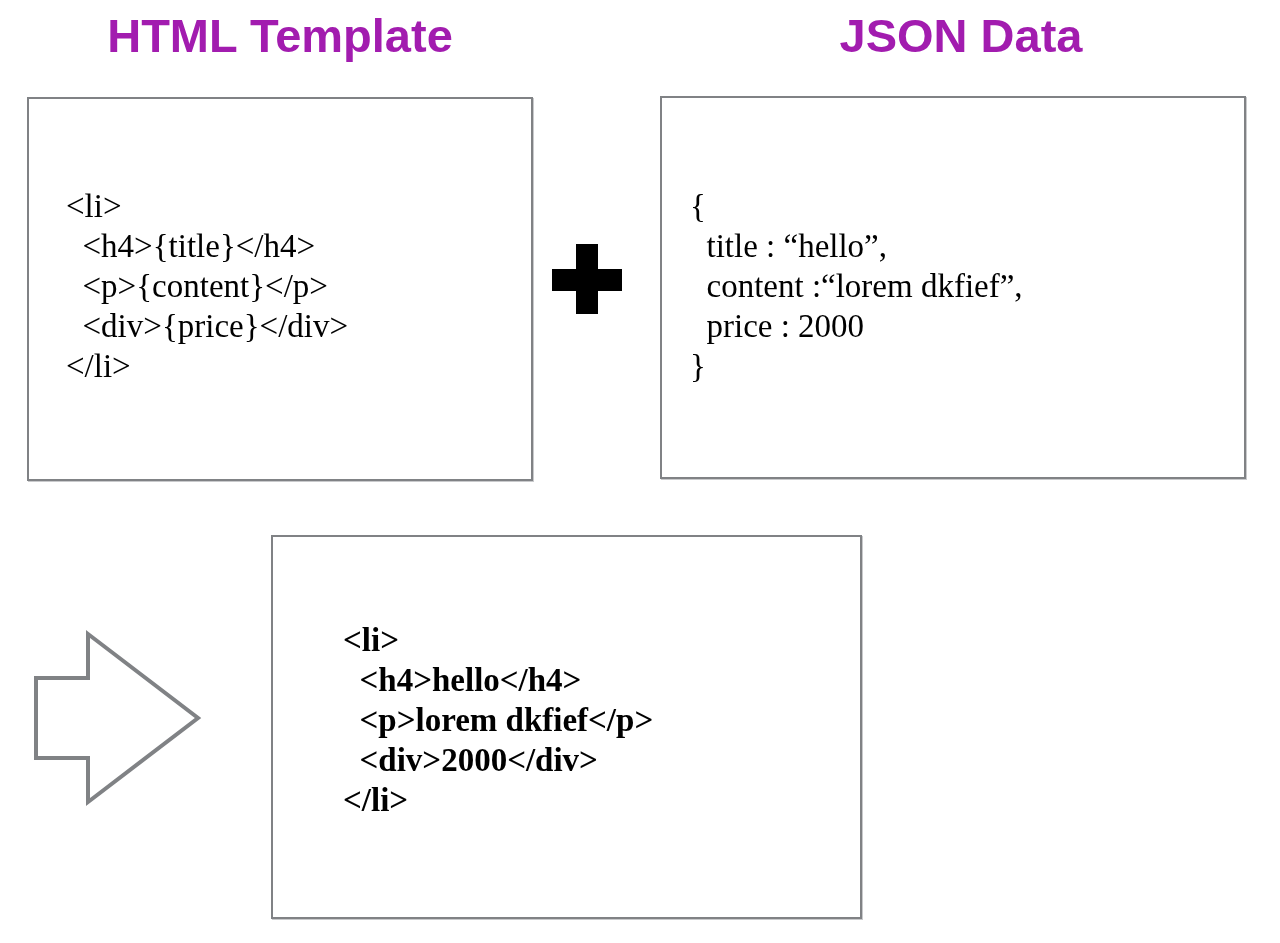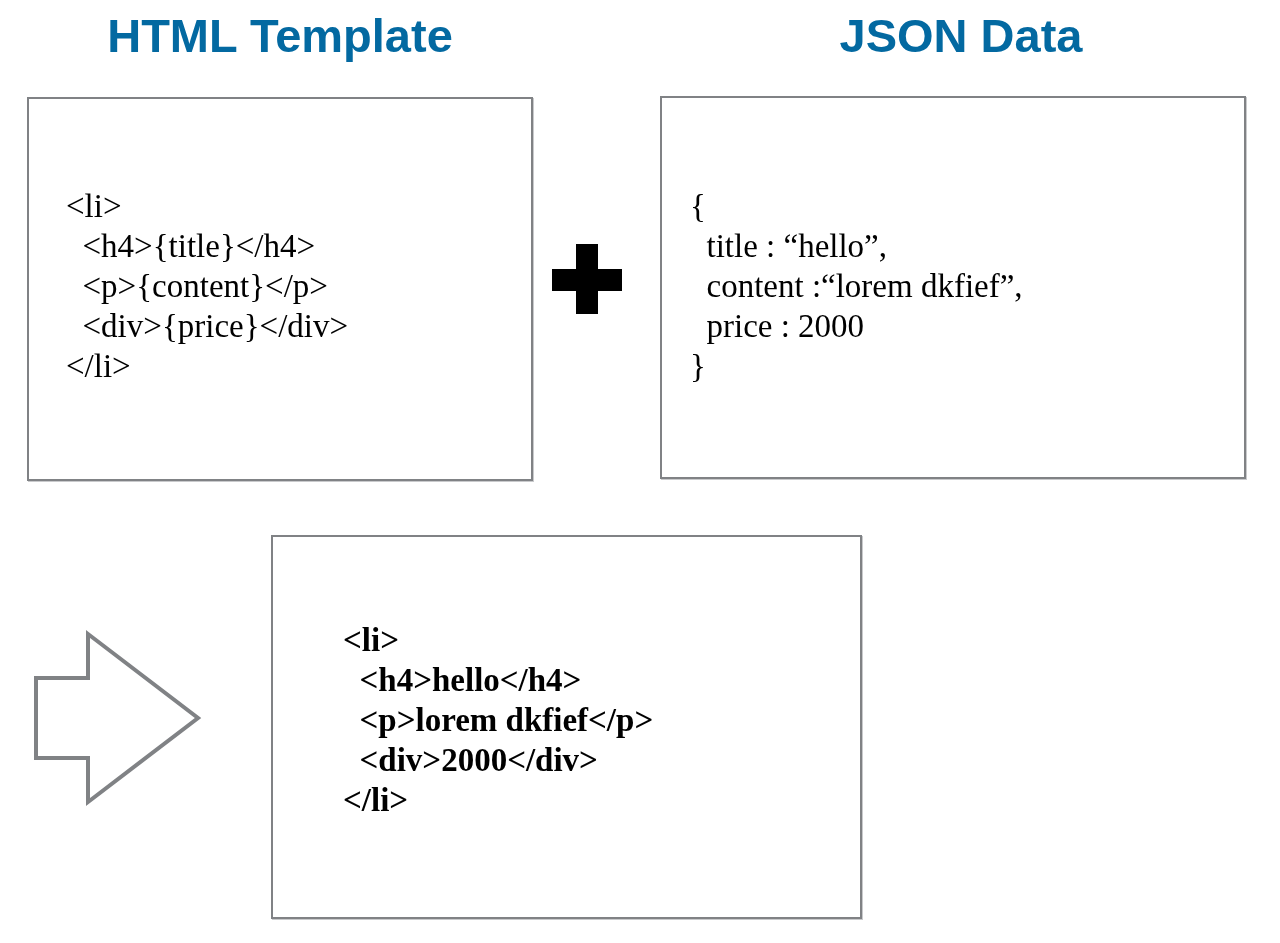--- a/index.html
+++ b/index.html
@@ -17,21 +17,21 @@
     color: #000000;
   }
 
   
   .panel-heading {
     position: absolute;
     font-family: "Liberation Sans", sans-serif;
     font-weight: bold;
     font-size: 47px;
     line-height: 1;
-    color: #0369a1;
+    color: #a21caf;
     text-align: center;
     white-space: nowrap;
   }
   #heading-html-template {
     left: 27px;
     top: 12px;
     width: 506px;
   }
   #heading-json-data {
     left: 668px;

